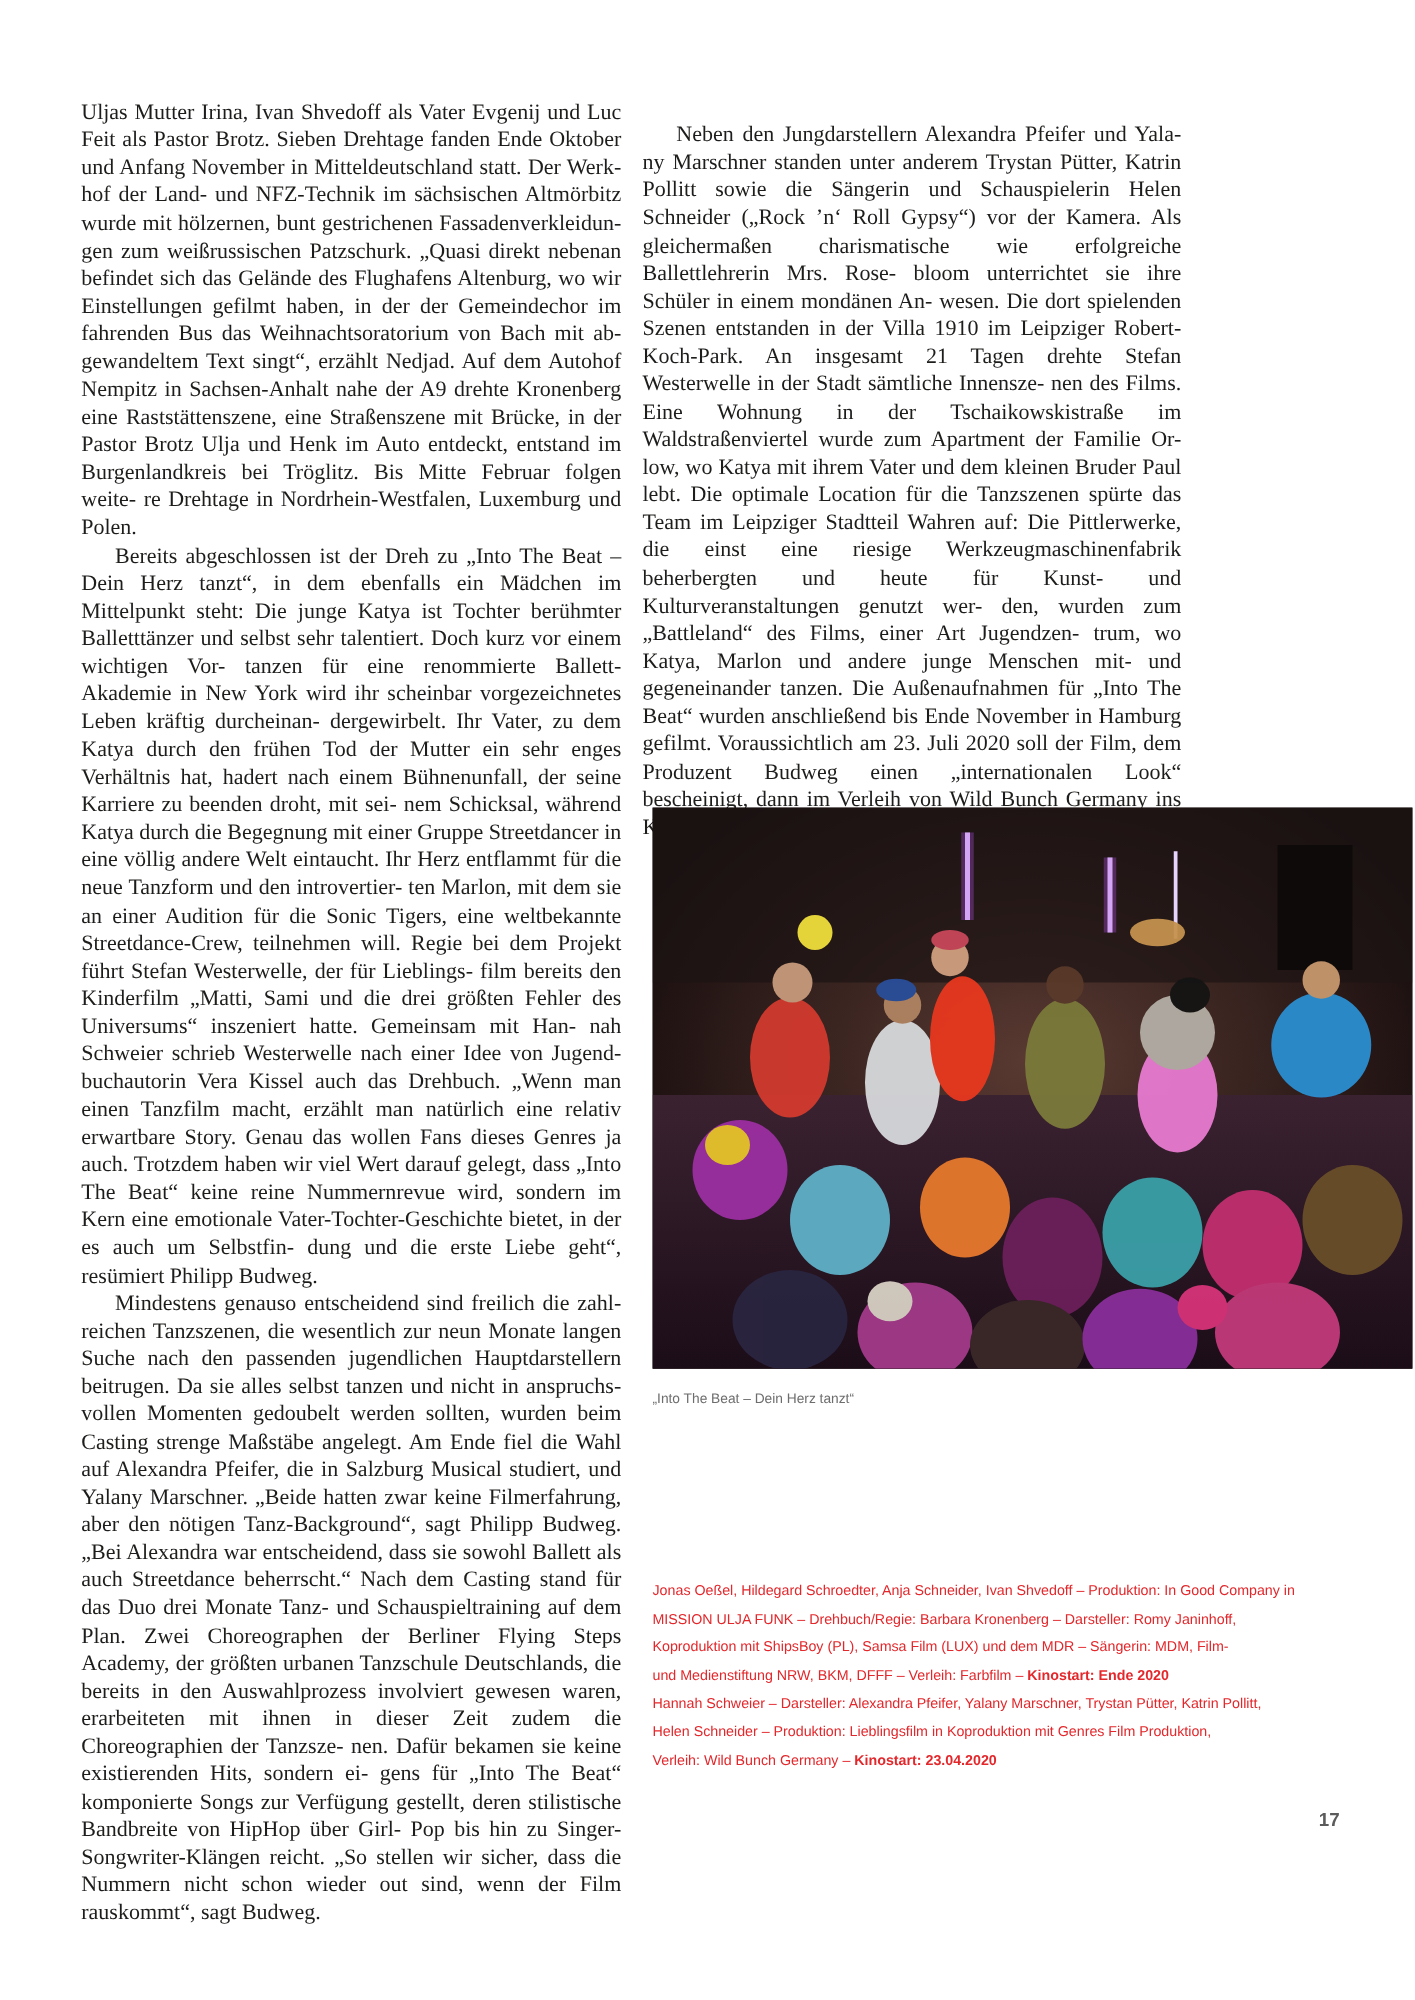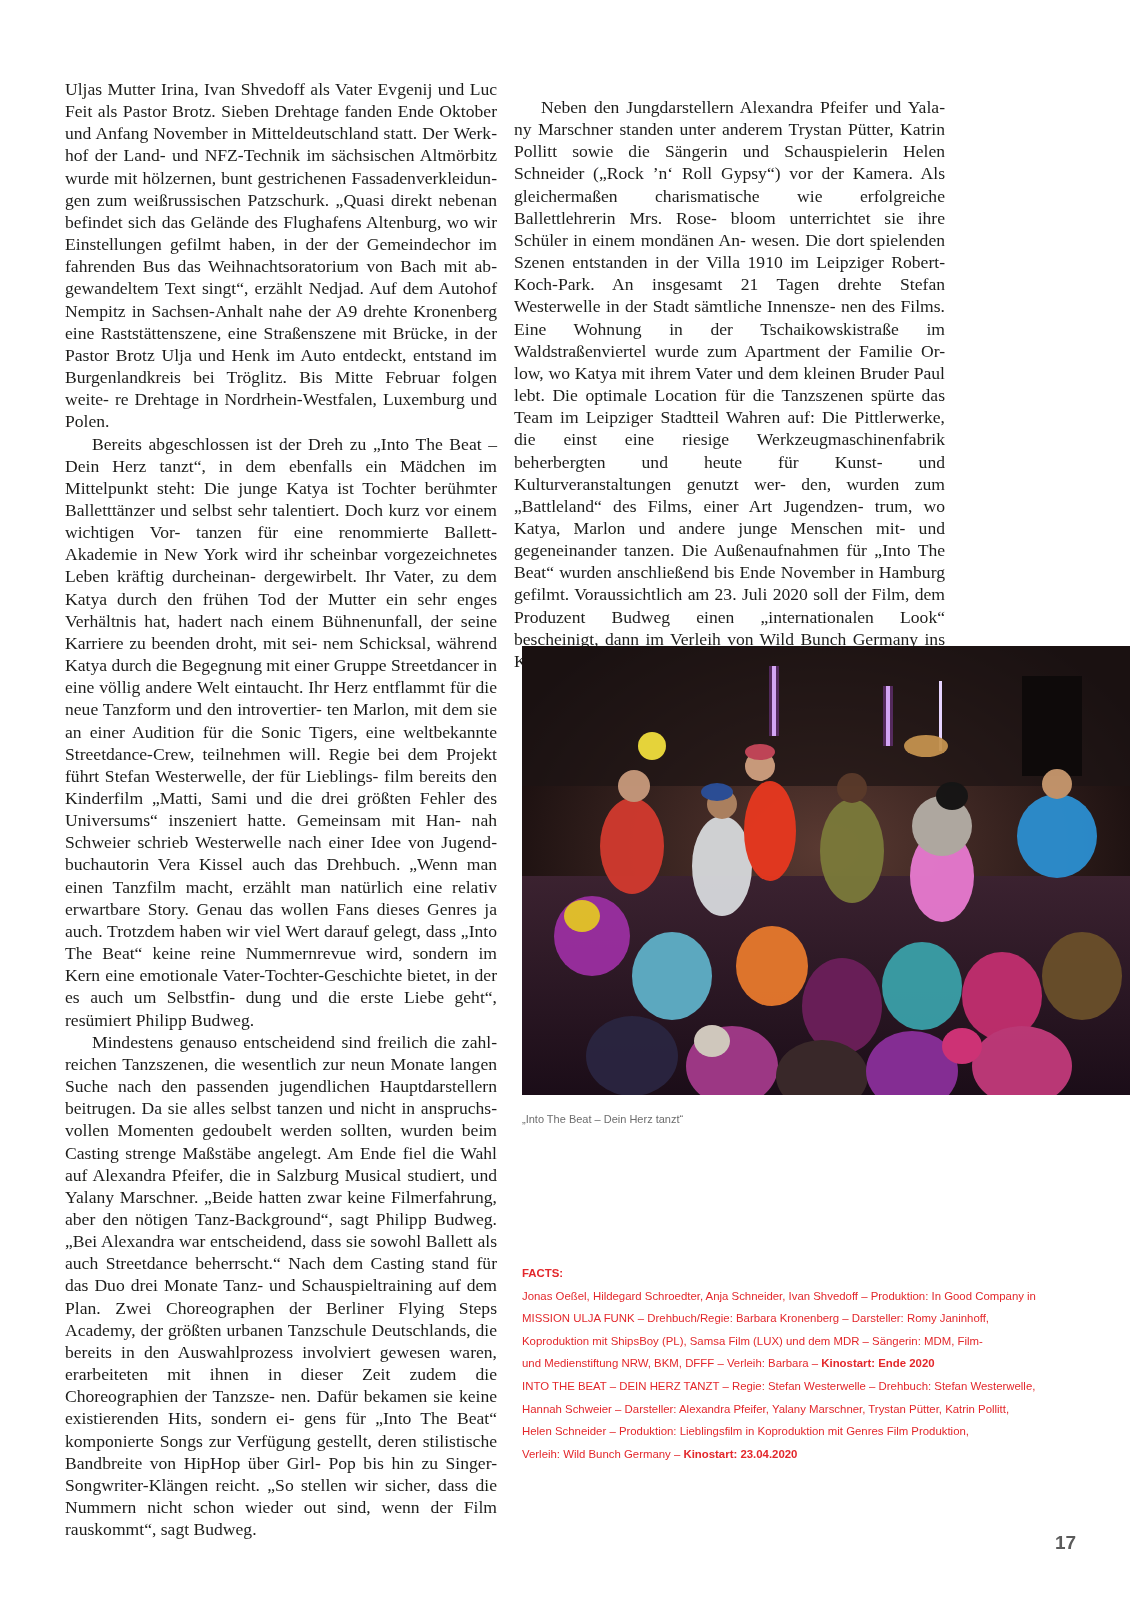--- a/index.html
+++ b/index.html
@@ -44,23 +44,23 @@
     font-size: 11.4px;
     line-height: 22.6px;
     color: #e3272b;
   }
   .facts .facts-title { font-weight: bold; }
   .facts .kino { font-weight: bold; }
   .facts .line { white-space: nowrap; display: block; }
 
   .page-number {
     position: absolute;
-    left: 1055px; top: 1532px;
+    left: 1055px; top: 1448px;
     font-family: "Liberation Sans", "DejaVu Sans", sans-serif;
-    font-size: 19px;
+    font-size: 15px;
     font-weight: bold;
     color: #5b5b5b;
   }
 </style>
 </head>
 <body>
 
 <div class="col col-left" id="col-left">
     <p><span>Uljas Mutter Irina, Ivan Shvedoff als Vater Evgenij und Luc</span> <span>Feit als Pastor Brotz. Sieben Drehtage fanden Ende Oktober</span> <span>und Anfang November in Mitteldeutschland statt. Der Werk-</span> <span>hof der Land- und NFZ-Technik im sächsischen Altmörbitz</span> <span>wurde mit hölzernen, bunt gestrichenen Fassadenverkleidun-</span> <span>gen zum weißrussischen Patzschurk. „Quasi direkt nebenan</span> <span>befindet sich das Gelände des Flughafens Altenburg, wo wir</span> <span>Einstellungen gefilmt haben, in der der Gemeindechor im</span> <span>fahrenden Bus das Weihnachtsoratorium von Bach mit ab-</span> <span>gewandeltem Text singt“, erzählt Nedjad. Auf dem Autohof</span> <span>Nempitz in Sachsen-Anhalt nahe der A9 drehte Kronenberg</span> <span>eine Raststättenszene, eine Straßenszene mit Brücke, in der</span> <span>Pastor Brotz Ulja und Henk im Auto entdeckt, entstand im</span> <span>Burgenlandkreis bei Tröglitz. Bis Mitte Februar folgen weite-</span> <span>re Drehtage in Nordrhein-Westfalen, Luxemburg und Polen.</span></p>
     <p class="indent"><span>Bereits abgeschlossen ist der Dreh zu „Into The Beat – Dein</span> <span>Herz tanzt“, in dem ebenfalls ein Mädchen im Mittelpunkt</span> <span>steht: Die junge Katya ist Tochter berühmter Balletttänzer und</span> <span>selbst sehr talentiert. Doch kurz vor einem wichtigen Vor-</span> <span>tanzen für eine renommierte Ballett-Akademie in New York</span> <span>wird ihr scheinbar vorgezeichnetes Leben kräftig durcheinan-</span> <span>dergewirbelt. Ihr Vater, zu dem Katya durch den frühen Tod</span> <span>der Mutter ein sehr enges Verhältnis hat, hadert nach einem</span> <span>Bühnenunfall, der seine Karriere zu beenden droht, mit sei-</span> <span>nem Schicksal, während Katya durch die Begegnung mit einer</span> <span>Gruppe Streetdancer in eine völlig andere Welt eintaucht. Ihr</span> <span>Herz entflammt für die neue Tanzform und den introvertier-</span> <span>ten Marlon, mit dem sie an einer Audition für die Sonic Tigers,</span> <span>eine weltbekannte Streetdance-Crew, teilnehmen will. Regie</span> <span>bei dem Projekt führt Stefan Westerwelle, der für Lieblings-</span> <span>film bereits den Kinderfilm „Matti, Sami und die drei größten</span> <span>Fehler des Universums“ inszeniert hatte. Gemeinsam mit Han-</span> <span>nah Schweier schrieb Westerwelle nach einer Idee von Jugend-</span> <span>buchautorin Vera Kissel auch das Drehbuch. „Wenn man einen</span> <span>Tanzfilm macht, erzählt man natürlich eine relativ erwartbare</span> <span>Story. Genau das wollen Fans dieses Genres ja auch. Trotzdem</span> <span>haben wir viel Wert darauf gelegt, dass „Into The Beat“ keine</span> <span>reine Nummernrevue wird, sondern im Kern eine emotionale</span> <span>Vater-Tochter-Geschichte bietet, in der es auch um Selbstfin-</span> <span>dung und die erste Liebe geht“, resümiert Philipp Budweg.</span></p>
@@ -124,26 +124,24 @@
       <ellipse cx="500" cy="420" rx="50" ry="40" fill="#c23a7a"></ellipse>
       <ellipse cx="190" cy="395" rx="18" ry="16" fill="#d9d1c5"></ellipse>
       <ellipse cx="440" cy="400" rx="20" ry="18" fill="#d7347a"></ellipse>
     </g>
   </svg>
 </div>
 
 <div class="caption">„Into The Beat – Dein Herz tanzt“</div>
 
 <div class="facts">
-  <span class="line facts-title">FACTS:</span>
   <div id="facts-lines">
       <span class="line"><span>Jonas Oeßel, Hildegard Schroedter, Anja Schneider, Ivan Shvedoff – Produktion: In Good Company in</span></span>
       <span class="line"><span>MISSION ULJA FUNK – Drehbuch/Regie: Barbara Kronenberg – Darsteller:  Romy Janinhoff,</span></span>
       <span class="line"><span>Koproduktion mit ShipsBoy (PL), Samsa Film (LUX) und dem MDR – Sängerin: MDM, Film-</span></span>
-      <span class="line"><span>und Medienstiftung NRW, BKM, DFFF – Verleih: Barbara – </span><span class="kino">Kinostart: Ende 2020</span></span>
-      <span class="line"><span>INTO THE BEAT – DEIN HERZ TANZT – Regie: Stefan Westerwelle – Drehbuch: Stefan Westerwelle,</span></span>
+      <span class="line"><span>und Medienstiftung NRW, BKM, DFFF – Verleih: Farbfilm – </span><span class="kino">Kinostart: Ende 2020</span></span>
       <span class="line"><span>Hannah Schweier – Darsteller: Alexandra Pfeifer, Yalany Marschner, Trystan Pütter, Katrin Pollitt,</span></span>
       <span class="line"><span>Helen Schneider – Produktion: Lieblingsfilm in Koproduktion mit Genres Film Produktion,</span></span>
       <span class="line"><span>Verleih: Wild Bunch Germany – </span><span class="kino">Kinostart: 23.04.2020</span></span>
     </div>
 </div>
 
 <div class="page-number">17</div>
 
 </body></html>

